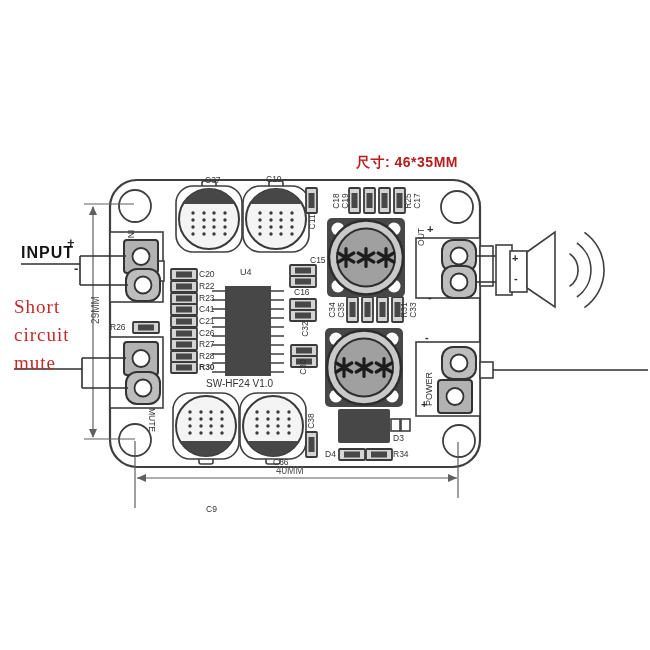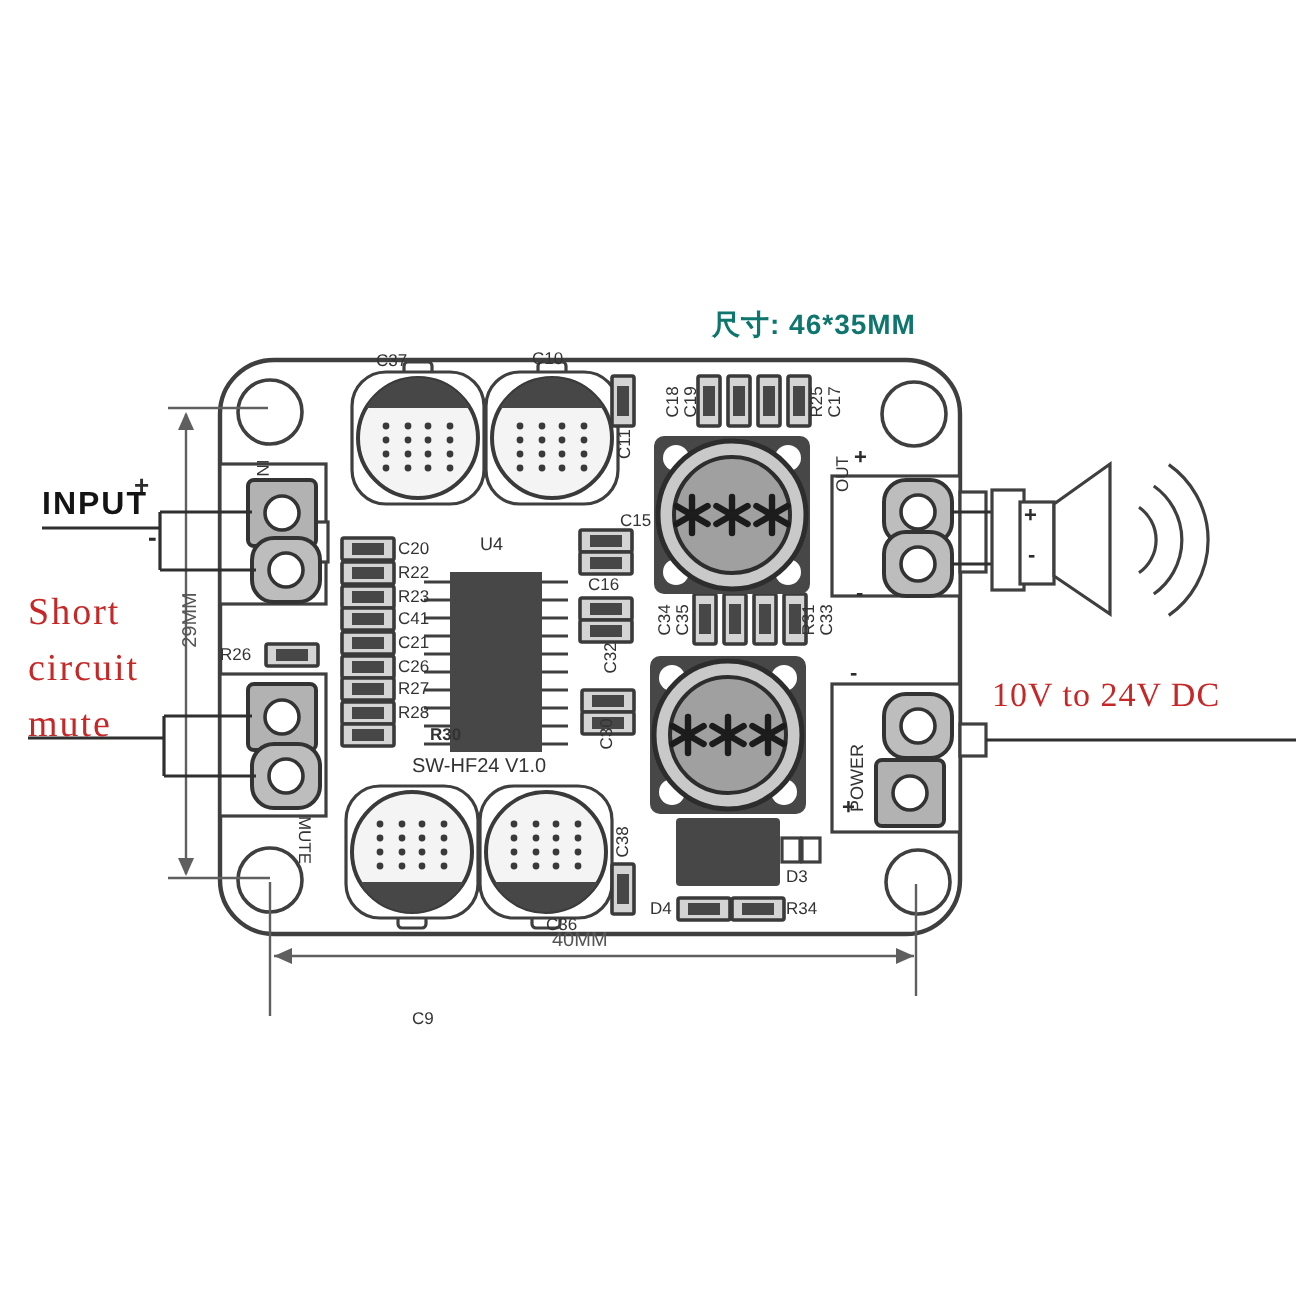--- a/index.html
+++ b/index.html
@@ -10,21 +10,21 @@
   .v{transform:translate(-50%,-50%) rotate(-90deg);}
   .vcw{transform:translate(-50%,-50%) rotate(90deg);}
   .t9{font-size:9px;}
   .t10{font-size:10px;}
   .dimtxt{font-size:10px;color:#555;}
   .input-lbl{font-size:16px;font-weight:bold;color:#141414;letter-spacing:1px;}
   .sign{font-size:13px;font-weight:bold;color:#2c2c2c;}
   .sign-sm{font-size:11px;font-weight:bold;color:#2c2c2c;}
   .red-note{font-family:"Liberation Serif",serif;font-size:19px;color:#c62828;letter-spacing:1px;}
   .red-power{font-family:"Liberation Serif",serif;font-size:17px;color:#c62828;letter-spacing:.5px;}
-  .size-note{font-size:14px;font-weight:bold;color:#0f766e;letter-spacing:.5px;}
+  .size-note{font-size:14px;font-weight:bold;color:#b91c1c;letter-spacing:.5px;}
   
   .ln{fill:#fff;stroke:#3f3f3f;stroke-width:1.6;}
   .ln2{fill:#fff;stroke:#3f3f3f;stroke-width:2.2;}
   .hole{fill:#fff;stroke:#3f3f3f;stroke-width:1.8;}
   .wire{stroke:#2f2f2f;stroke-width:1.6;fill:none;}
   .dimln{stroke:#5f5f5f;stroke-width:1.2;fill:none;}
   .dimarrow{fill:#5f5f5f;}
   .ro{fill:#d4d4d4;stroke:#3a3a3a;stroke-width:1.8;}
   .ri{fill:#474747;}
   .tm{fill:#b2b2b2;stroke:#333;stroke-width:2;}
@@ -281,43 +281,42 @@
 <span class="lbl size-note" style="left:356px;top:155px;">尺寸: 46*35MM</span>
 
 <span class="lbl input-lbl" style="left:21px;top:245px;">INPUT</span>
 <span class="lbl sign" style="left:67px;top:236px;">+</span>
 <span class="lbl sign" style="left:74px;top:262px;">-</span>
 
 <span class="lbl red-note" style="left:14px;top:297px;">Short</span>
 <span class="lbl red-note" style="left:14px;top:325px;">circuit</span>
 <span class="lbl red-note" style="left:14px;top:353px;">mute</span>
 
-<span class="lbl red-power" style="left:496px;top:339px;">10V to 24V DC</span>
 
 <span class="lbl dimtxt v" style="left:96px;top:310px;">29MM</span>
 <span class="lbl dimtxt" style="left:276px;top:466px;">40MM</span>
 
-<span class="lbl" style="left:188px;top:176px;text-align:right;">C37</span>
+<span class="lbl" style="left:205px;top:176px;text-align:right;">C37</span>
 <span class="lbl" style="left:266px;top:175px;">C10</span>
 <span class="lbl v" style="left:312px;top:222px;">C11</span>
 <span class="lbl v" style="left:336px;top:201px;">C18</span>
 <span class="lbl v" style="left:345px;top:201px;">C19</span>
 <span class="lbl v" style="left:408px;top:201px;">R25</span>
 <span class="lbl v" style="left:417px;top:201px;">C17</span>
 
 <span class="lbl t9" style="left:240px;top:268px;text-align:right;">U4</span>
 <span class="lbl" style="left:199px;top:270px;">C20</span>
 <span class="lbl" style="left:199px;top:282px;">R22</span>
 <span class="lbl" style="left:199px;top:294px;">R23</span>
 <span class="lbl" style="left:199px;top:305px;">C41</span>
 <span class="lbl" style="left:199px;top:317px;text-align:right;">C21</span>
 <span class="lbl" style="left:199px;top:329px;">C26</span>
 <span class="lbl" style="left:199px;top:340px;">R27</span>
 <span class="lbl" style="left:199px;top:352px;">R28</span>
-<span class="lbl" style="left:215px;top:363px;font-weight:bold;">R30</span>
+<span class="lbl" style="left:199px;top:363px;font-weight:bold;">R30</span>
 
 <span class="lbl" style="left:294px;top:256px;padding-left:16px;">C15</span>
 <span class="lbl" style="left:294px;top:288px;">C16</span>
 <span class="lbl v" style="left:305px;top:329px;">C32</span>
 <span class="lbl v" style="left:303px;top:367px;">C30</span>
 
 <span class="lbl v" style="left:332px;top:310px;">C34</span>
 <span class="lbl v" style="left:341px;top:310px;">C35</span>
 <span class="lbl v" style="left:404px;top:310px;">R31</span>
 <span class="lbl v" style="left:413px;top:310px;">C33</span>

